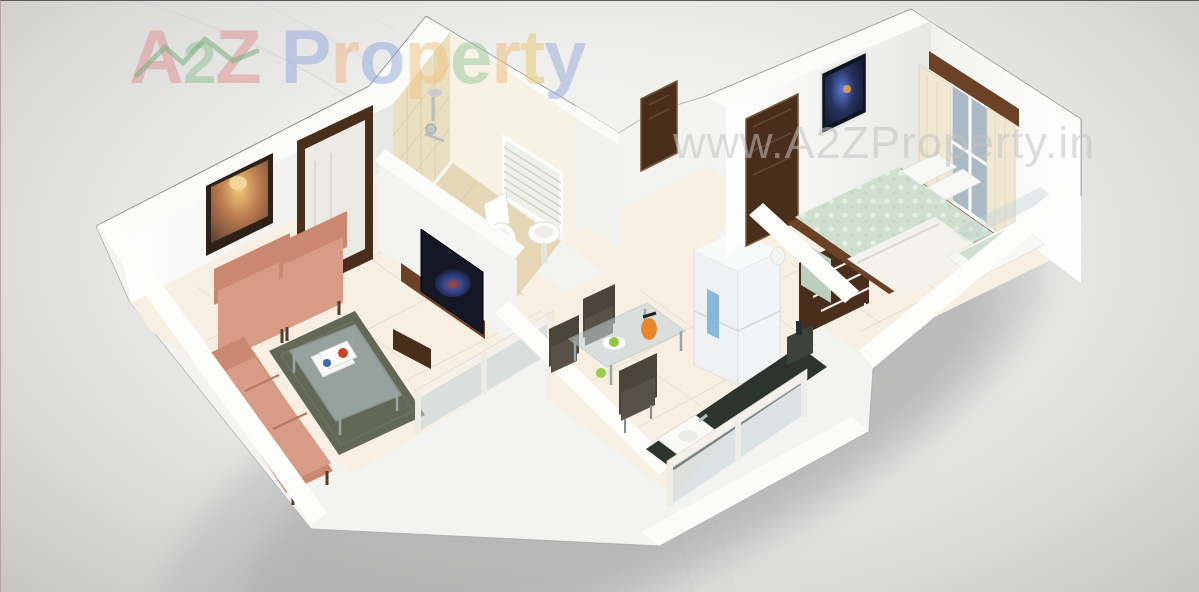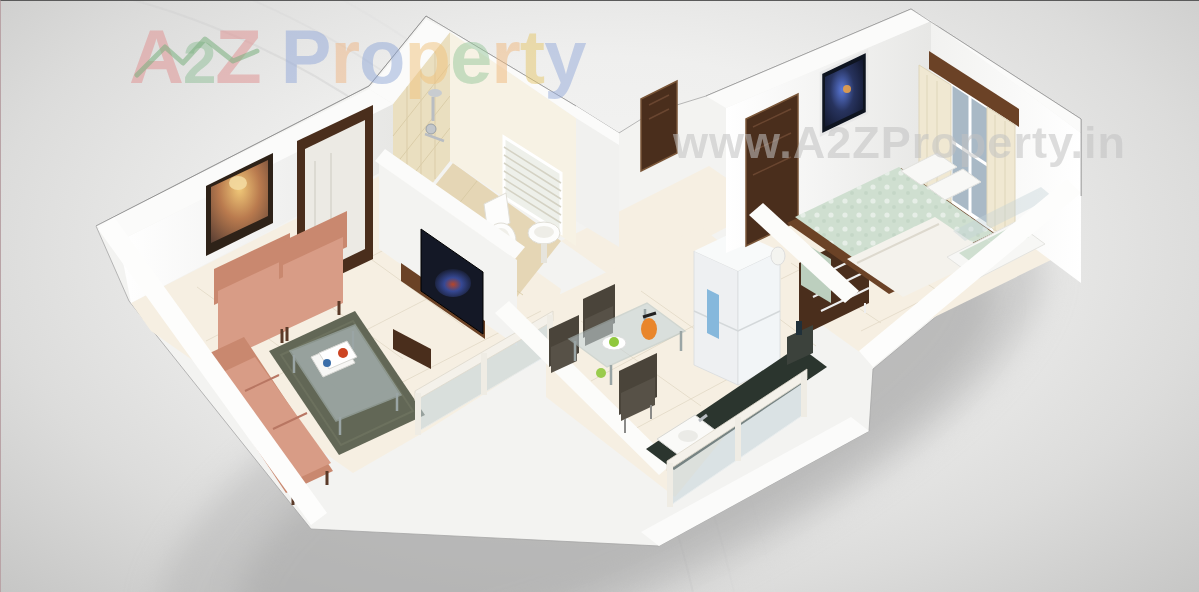--- a/index.html
+++ b/index.html
@@ -20,21 +20,21 @@
     font-weight:bold;font-size:76px;line-height:1;
     letter-spacing:-1px;white-space:pre;opacity:.5;
     user-select:none;
     margin-left:36px;
   }
   .logo .sm{font-size:60px;}
   .roof{position:absolute;left:132px;top:32px;opacity:.55;}
   .watermark{
     position:absolute;left:672px;top:116px;
     font-size:45px;letter-spacing:1px;opacity:.55;
-    white-space:nowrap;user-select:none;font-weight:bold;
+    white-space:nowrap;user-select:none;
   }
   .arcs{position:absolute;left:0;top:0;pointer-events:none;}
 </style>
 </head>
 <body>
 
 <div class="canvas">
 
   <svg class="arcs" width="1199" height="592">
     <circle cx="-80" cy="760" r="790" fill="none" stroke="#d2d2d1" stroke-width="2" opacity="0.5"></circle>

